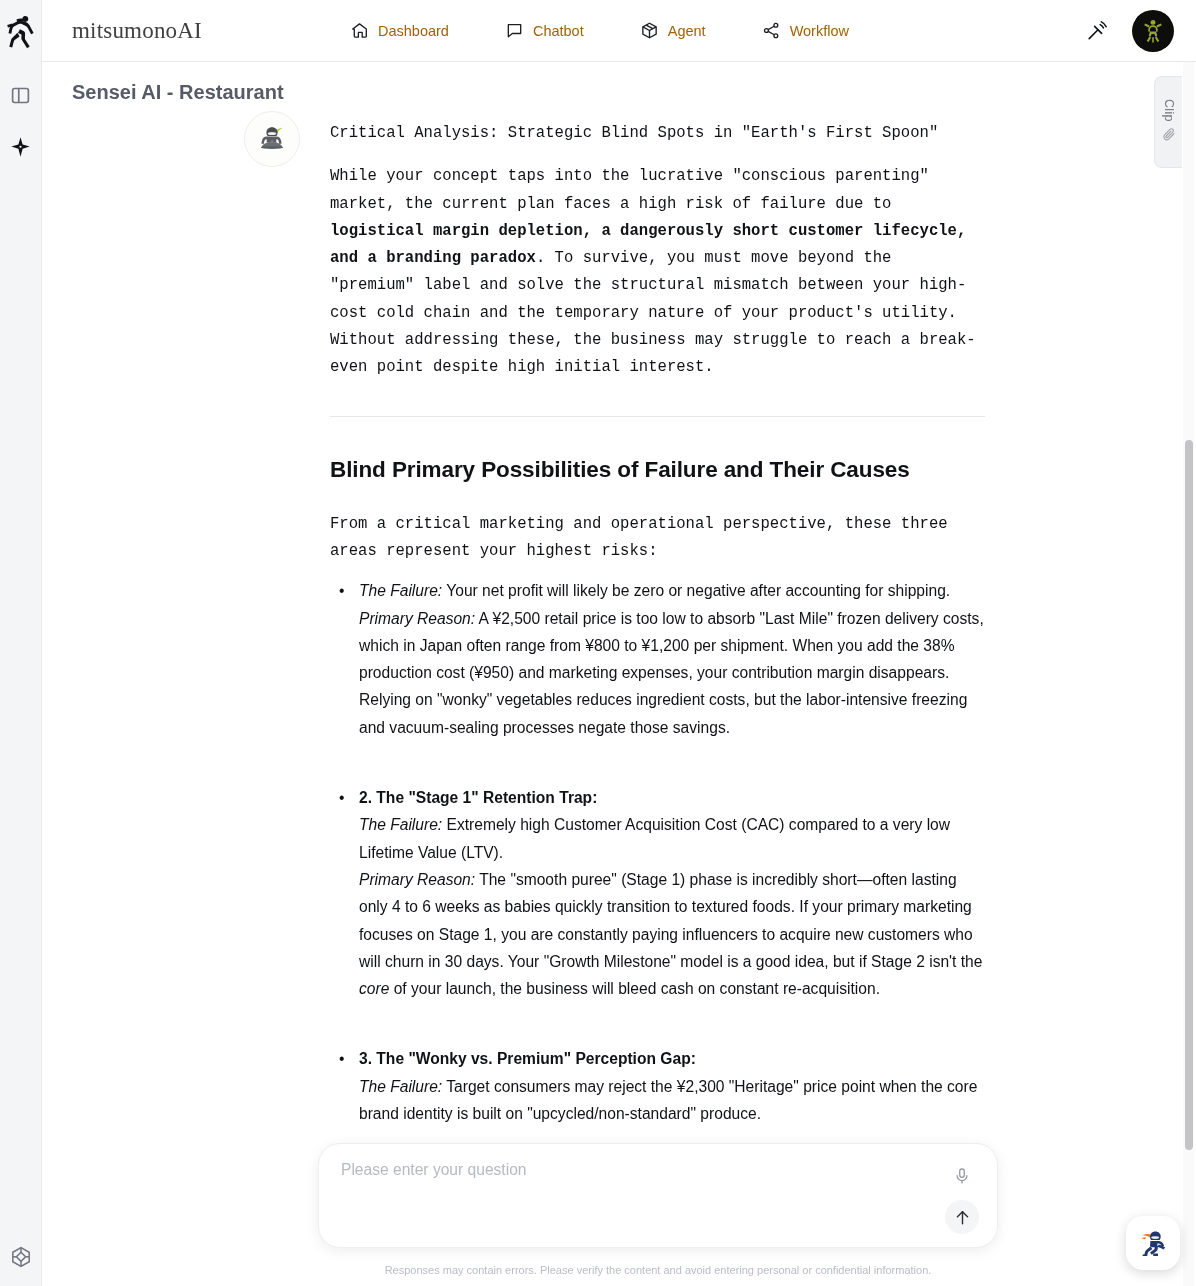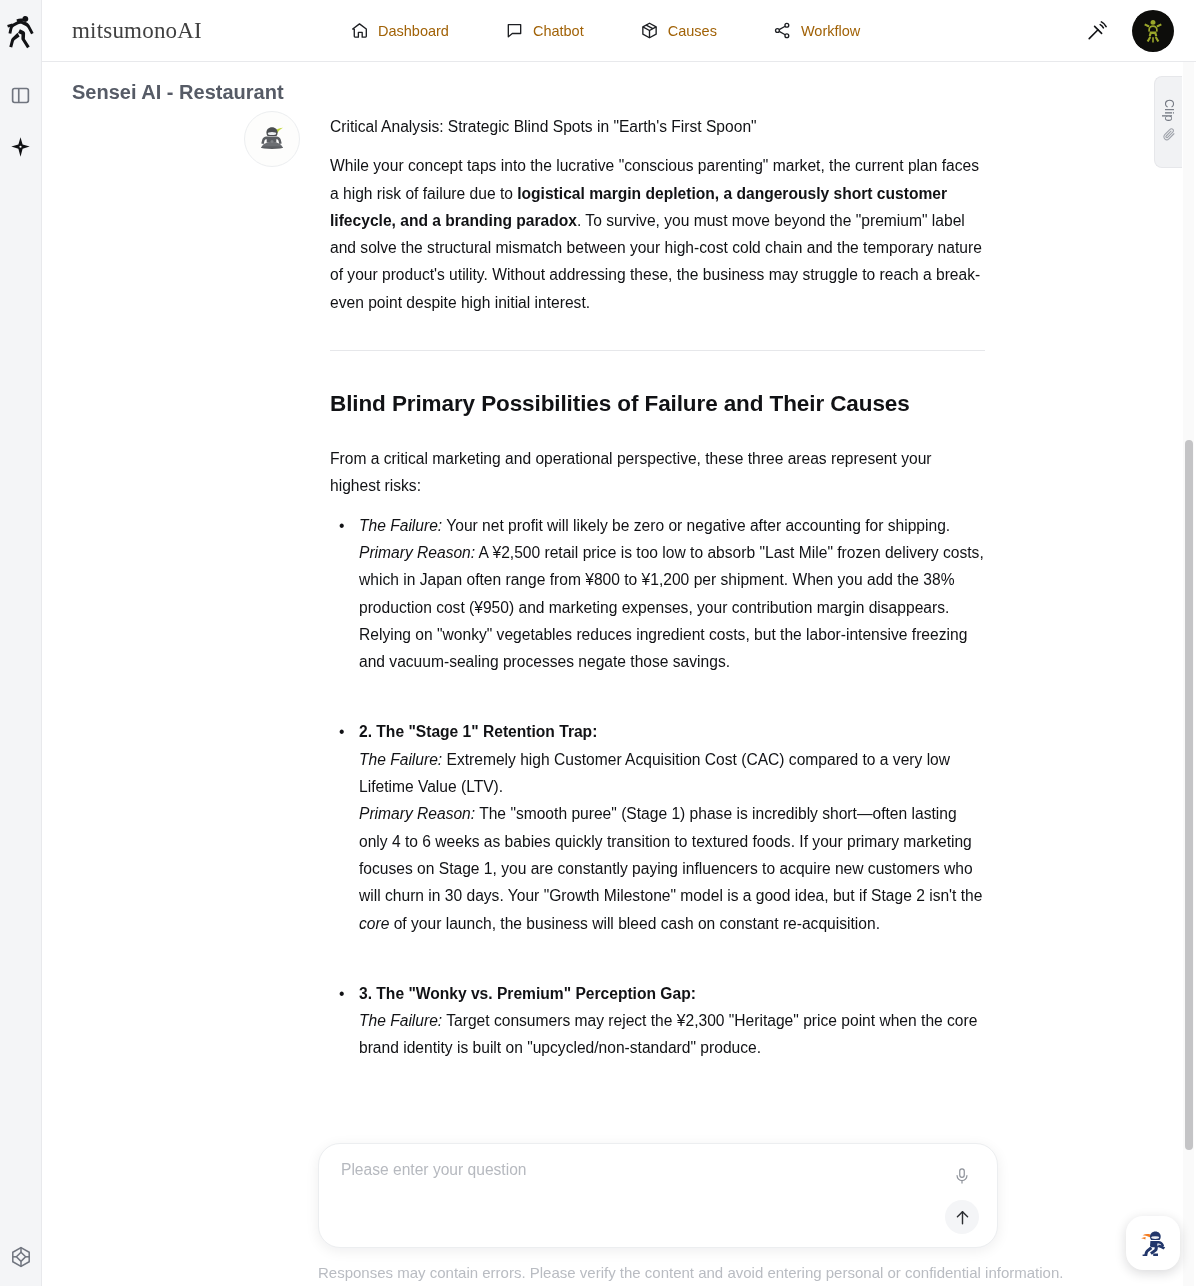--- a/index.html
+++ b/index.html
@@ -126,21 +126,21 @@
     overflow: hidden;
   }
   #msg-body {
     margin-left: 86px;
     width: 655px;
     color: #111215;
     font-size: 15.6px;
     line-height: 27.3px;
     word-break: break-word;
   }
-  #msg-body p { margin: 9px 0 12px 0; }
+  #msg-body p { margin: 16px 0 12px 0; font-family: Liberation Mono, monospace; }
   #msg-body strong { font-weight: 700; }
   #msg-body em { font-style: italic; }
 
   hr.msg-divider {
     border: 0;
     border-top: 1px solid #e6e7ea;
     margin: 34px 0 38px 0;
   }
 
   h2.section-head {
@@ -251,21 +251,21 @@
     width: 34px; height: 34px;
     border-radius: 50%;
     background: #f4f5f7;
     border: none;
     cursor: pointer;
     display: flex; align-items: center; justify-content: center;
   }
   #disclaimer {
     margin-top: 16px;
     text-align: center;
-    font-size: 15px;
+    font-size: 11px;
     color: #b9bcc2;
     white-space: nowrap;
   }
 
   
   #fab {
     position: absolute;
     right: 16px; bottom: 16px;
     width: 54px; height: 54px;
     border-radius: 17px;
@@ -344,21 +344,21 @@
 
     <div class="nav-item">
       <span>
         <svg width="19" height="19" viewBox="0 0 24 24" fill="none" stroke="#1d1f23" stroke-width="1.7" stroke-linejoin="round">
           <path d="M12 2.8l8.4 4.6v9.2L12 21.2 3.6 16.6V7.4L12 2.8z"></path>
           <path d="M3.6 7.4l8.4 4.6 8.4-4.6"></path>
           <line x1="12" y1="12" x2="12" y2="21.2"></line>
           <path d="M7.8 5.1l8.4 4.6"></path>
         </svg>
       </span>
-      <span>Causes</span>
+      <span>Agent</span>
     </div>
 
     <div class="nav-item">
       <span>
         <svg width="19" height="19" viewBox="0 0 24 24" fill="none" stroke="#1d1f23" stroke-width="1.7">
           <circle cx="17.5" cy="5.4" r="2.4"></circle>
           <circle cx="5.6" cy="12" r="2.4"></circle>
           <circle cx="17.5" cy="18.6" r="2.4"></circle>
           <line x1="7.8" y1="10.8" x2="15.4" y2="6.6"></line>
           <line x1="7.8" y1="13.2" x2="15.4" y2="17.4"></line>

